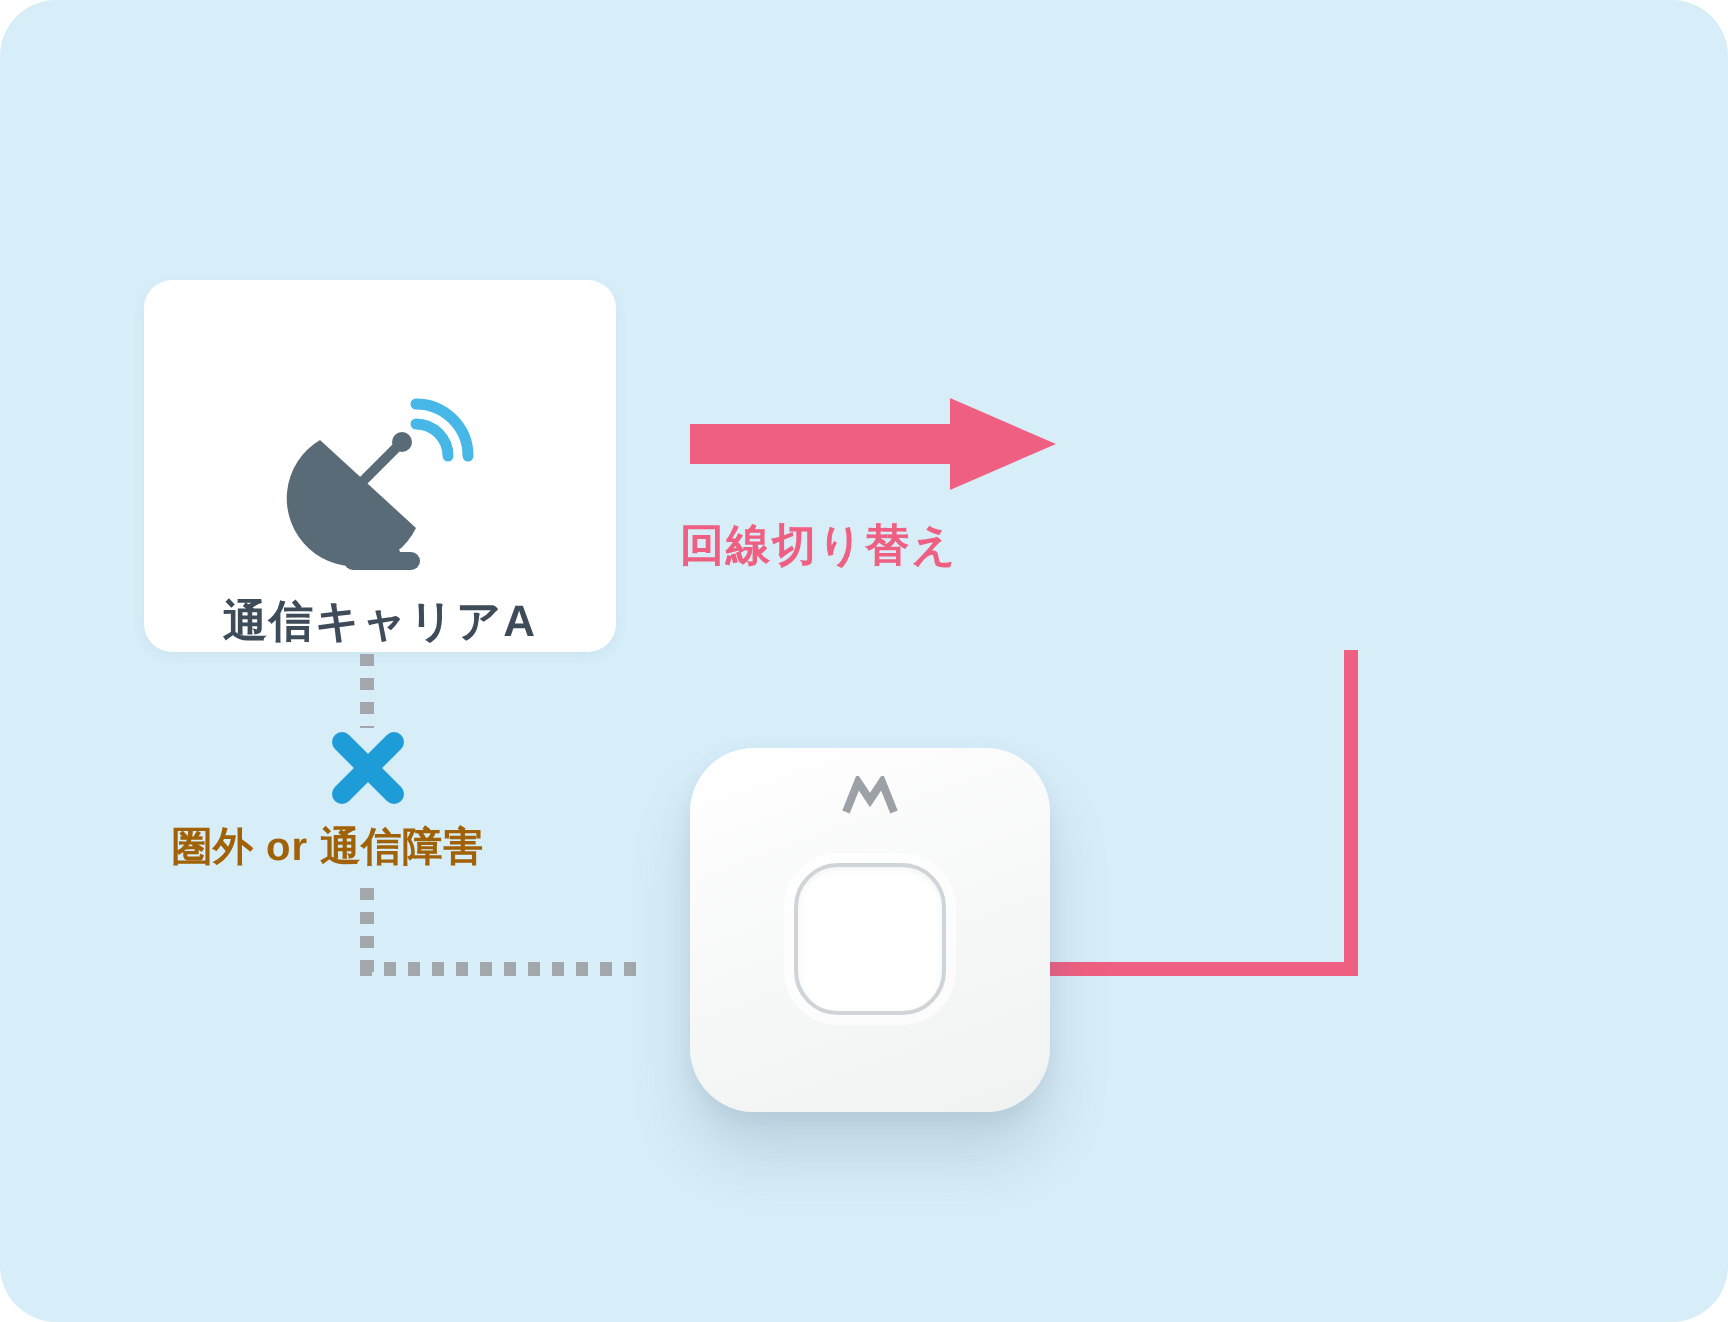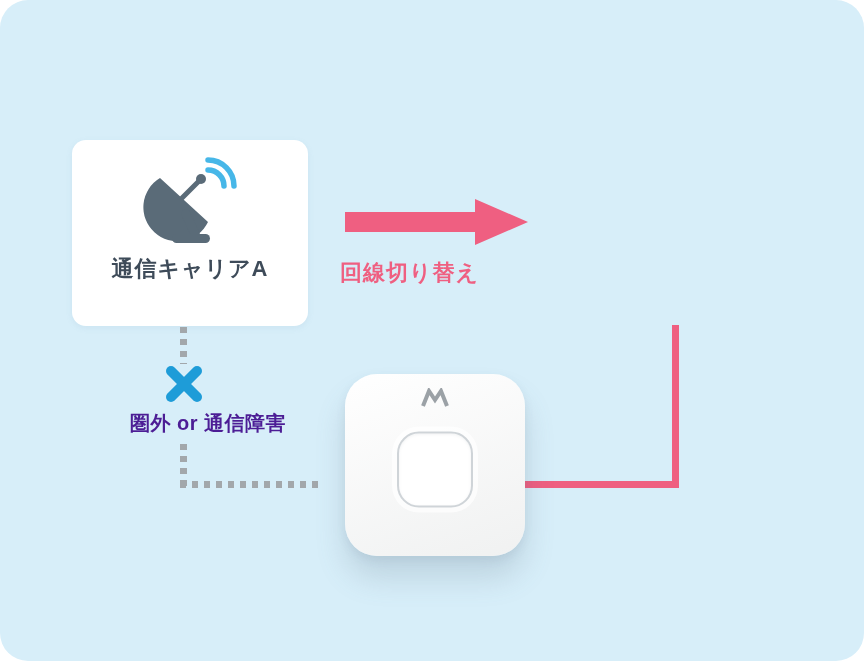--- a/index.html
+++ b/index.html
@@ -26,21 +26,21 @@
   .card {
     position: absolute;
     width: 236px;
     height: 186px;
     background: #ffffff;
     border-radius: 14px;
     box-shadow: 0 2px 6px rgba(110,150,175,0.10);
     display: flex;
     flex-direction: column;
     align-items: center;
-    justify-content: flex-start;
+    justify-content: flex-end;
     padding-top: 12px;
     box-sizing: border-box;
   }
   .card-a { left: 72px; top: 140px; }
   .card-b { left: 548px; top: 140px; }
   .card-label {
     margin-top: 6px;
     font-size: 22px;
     font-weight: 700;
     color: #3e4b59;
@@ -100,24 +100,24 @@
   .xmark line {
     stroke: #1e9cd8;
     stroke-width: 10;
     stroke-linecap: round;
   }
   .failure-label {
     position: absolute;
     left: 86px;
     top: 410px;
     width: 200px;
-    text-align: right;
+    text-align: left;
     font-size: 20px;
     font-weight: 700;
-    color: #4c1d95;
+    color: #a16207;
     letter-spacing: 0.5px;
   }
 
   
   .pink-line { position: absolute; background: #ef5f81; }
   .pink-v { left: 672px; top: 325px; width: 7px; height: 163px; }
   .pink-h { left: 520px; top: 481px; width: 159px; height: 7px; }
 
   
   .device {

